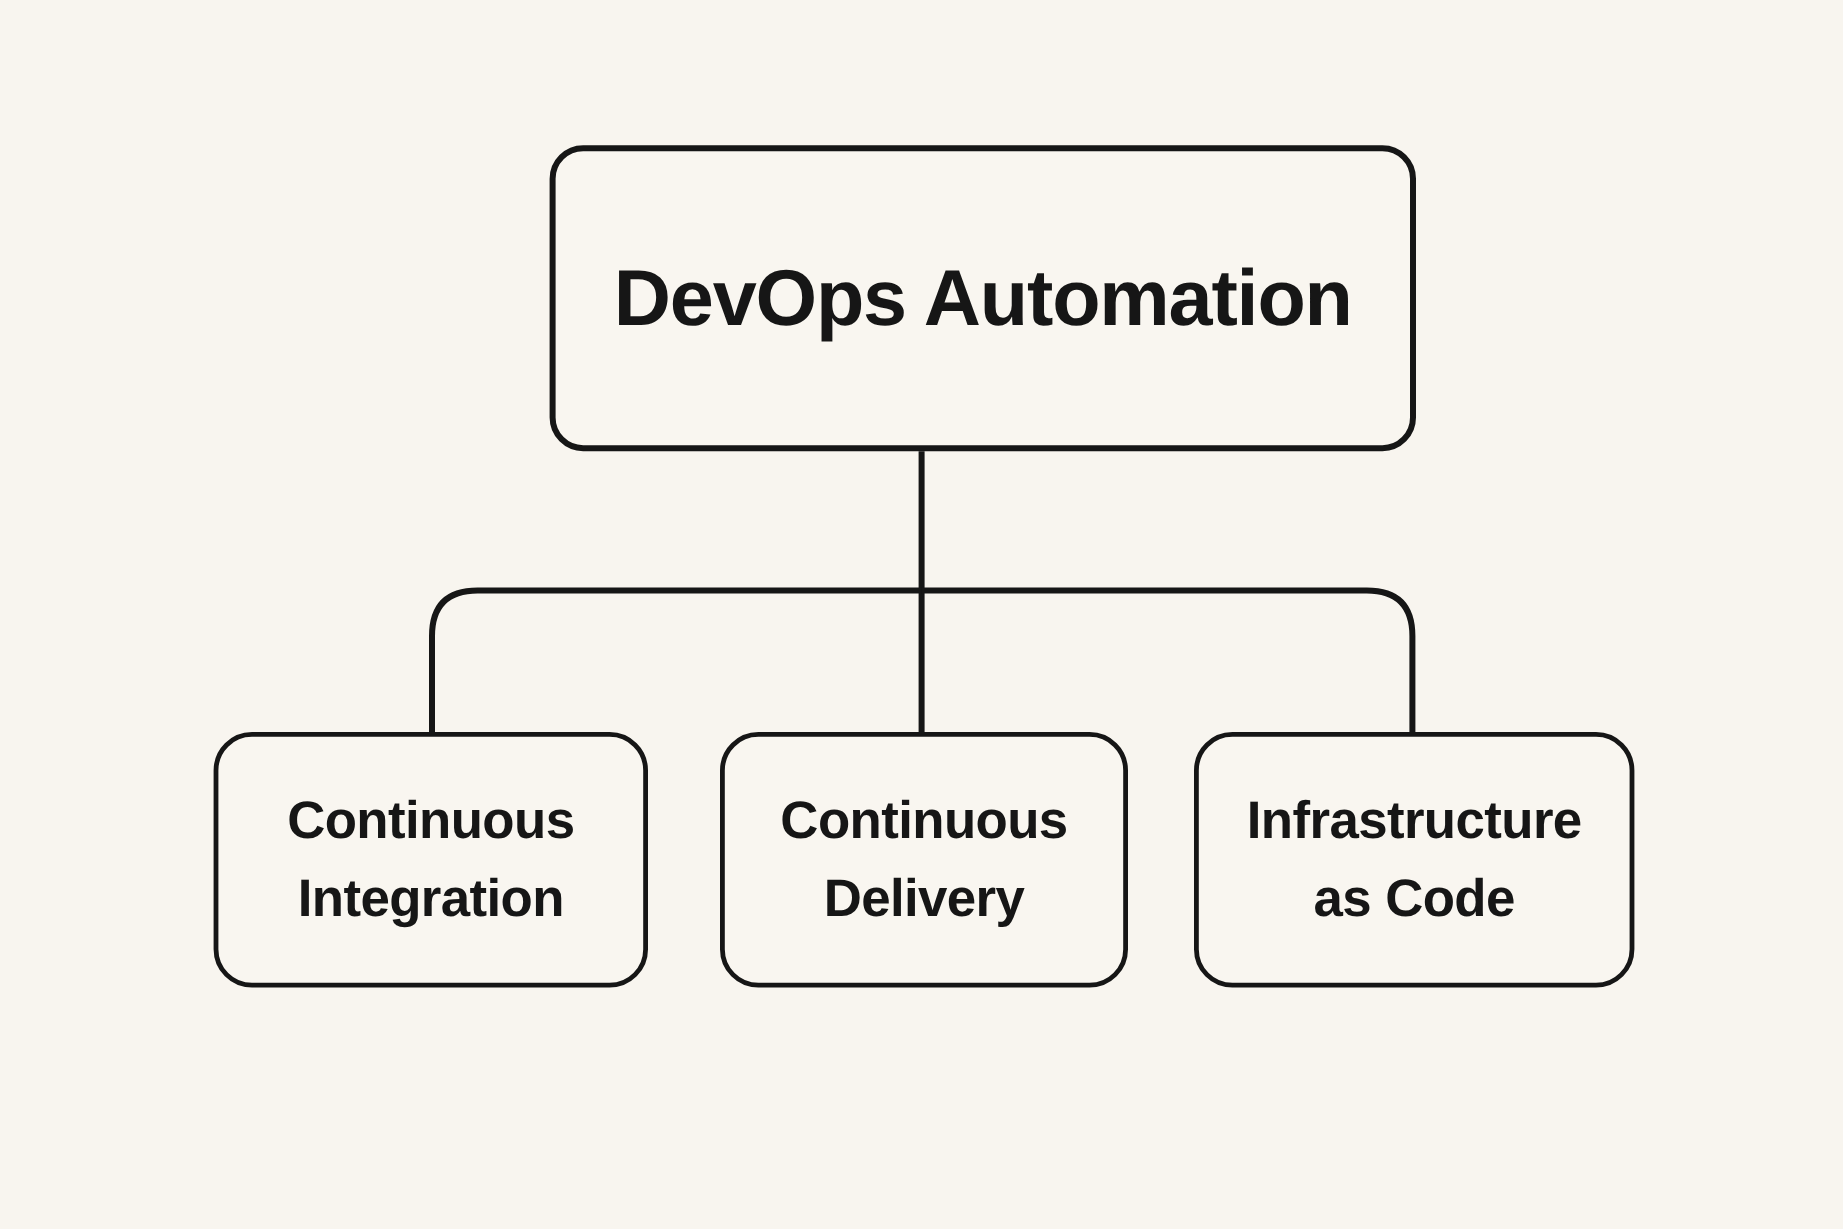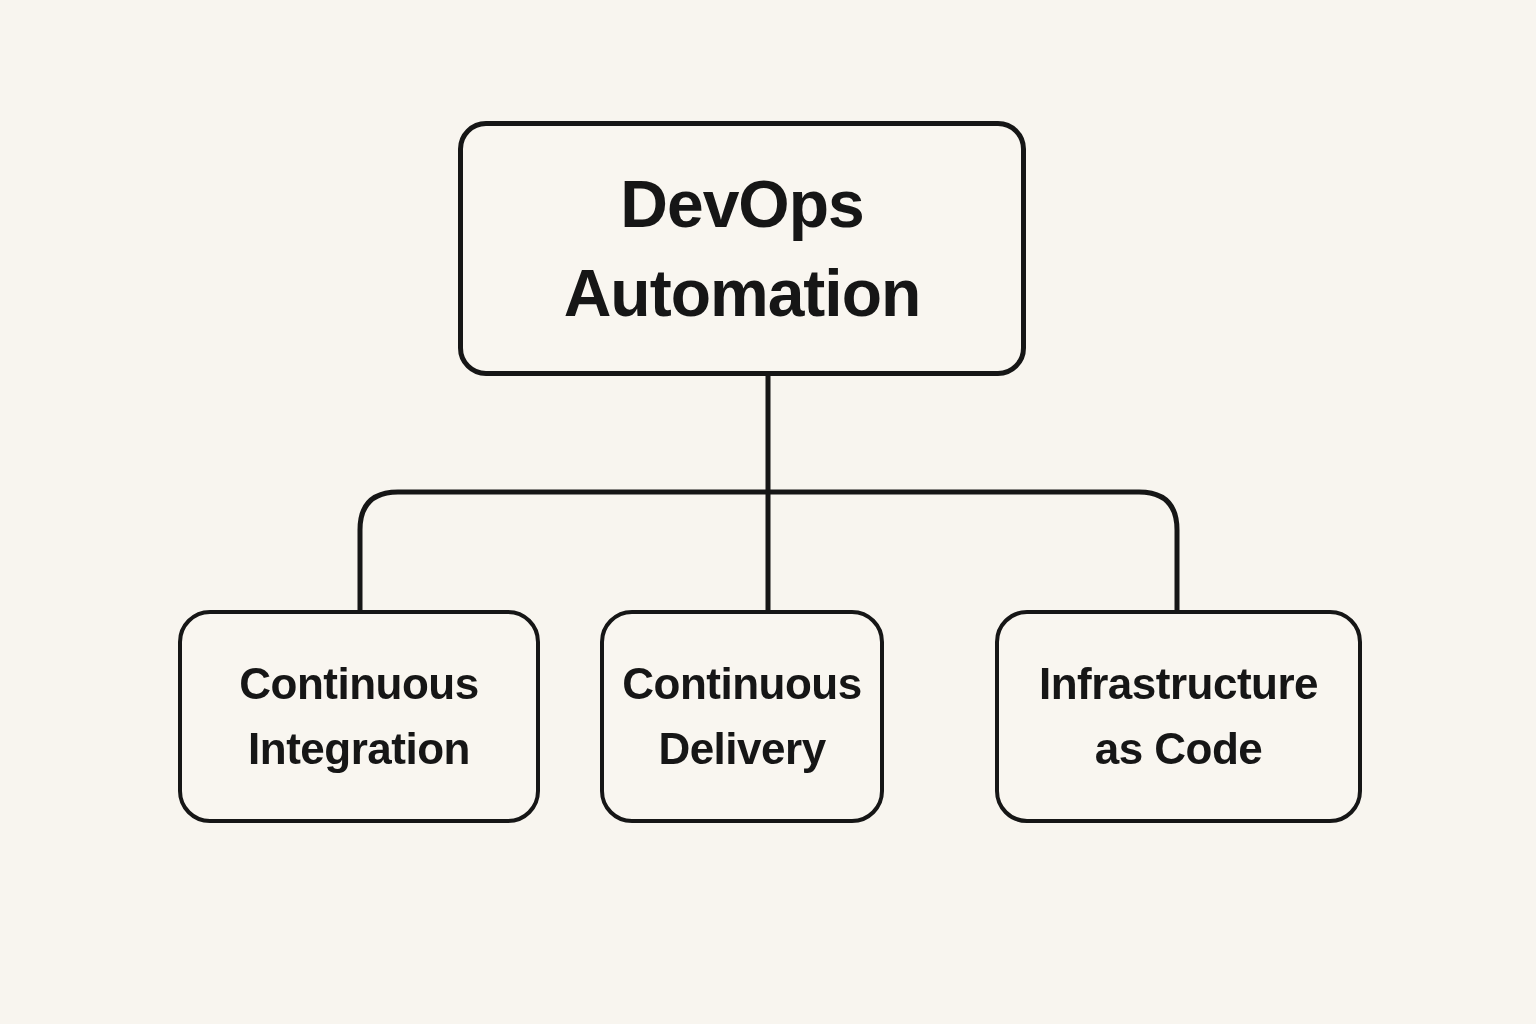--- a/index.html
+++ b/index.html
@@ -29,21 +29,21 @@
     box-sizing: border-box;
     border-style: solid;
     display: flex;
     align-items: center;
     justify-content: center;
     text-align: center;
   }
   .node-root {
     left: 458px;
     top: 121px;
-    width: 568px;
+    width: 722px;
     height: 255px;
     border-width: 5px;
     border-radius: 28px;
     font-size: 66px;
     font-weight: bold;
     line-height: 1.34;
     letter-spacing: -1px;
     padding: 0 30px;
   }
   .node-child {
@@ -51,21 +51,21 @@
     height: 213px;
     border-width: 4px;
     border-radius: 32px;
     font-size: 44px;
     font-weight: bold;
     line-height: 1.47;
     letter-spacing: -0.5px;
     padding: 12px 18px;
   }
   .node-child-0 { left: 178px; width: 362px; }
-  .node-child-1 { left: 600px; width: 284px; }
+  .node-child-1 { left: 600px; width: 340px; }
   .node-child-2 { left: 995px; width: 367px; }
   .node-label { width: 100%; }
 </style>
 </head>
 <body style="background: rgb(248, 245, 239);">
 
 <div class="canvas">
 
   <svg class="connectors" viewBox="0 0 1536 1024" fill="none">
     <path d="M768 376 L768 610" stroke-width="5" stroke="#161616"></path>

